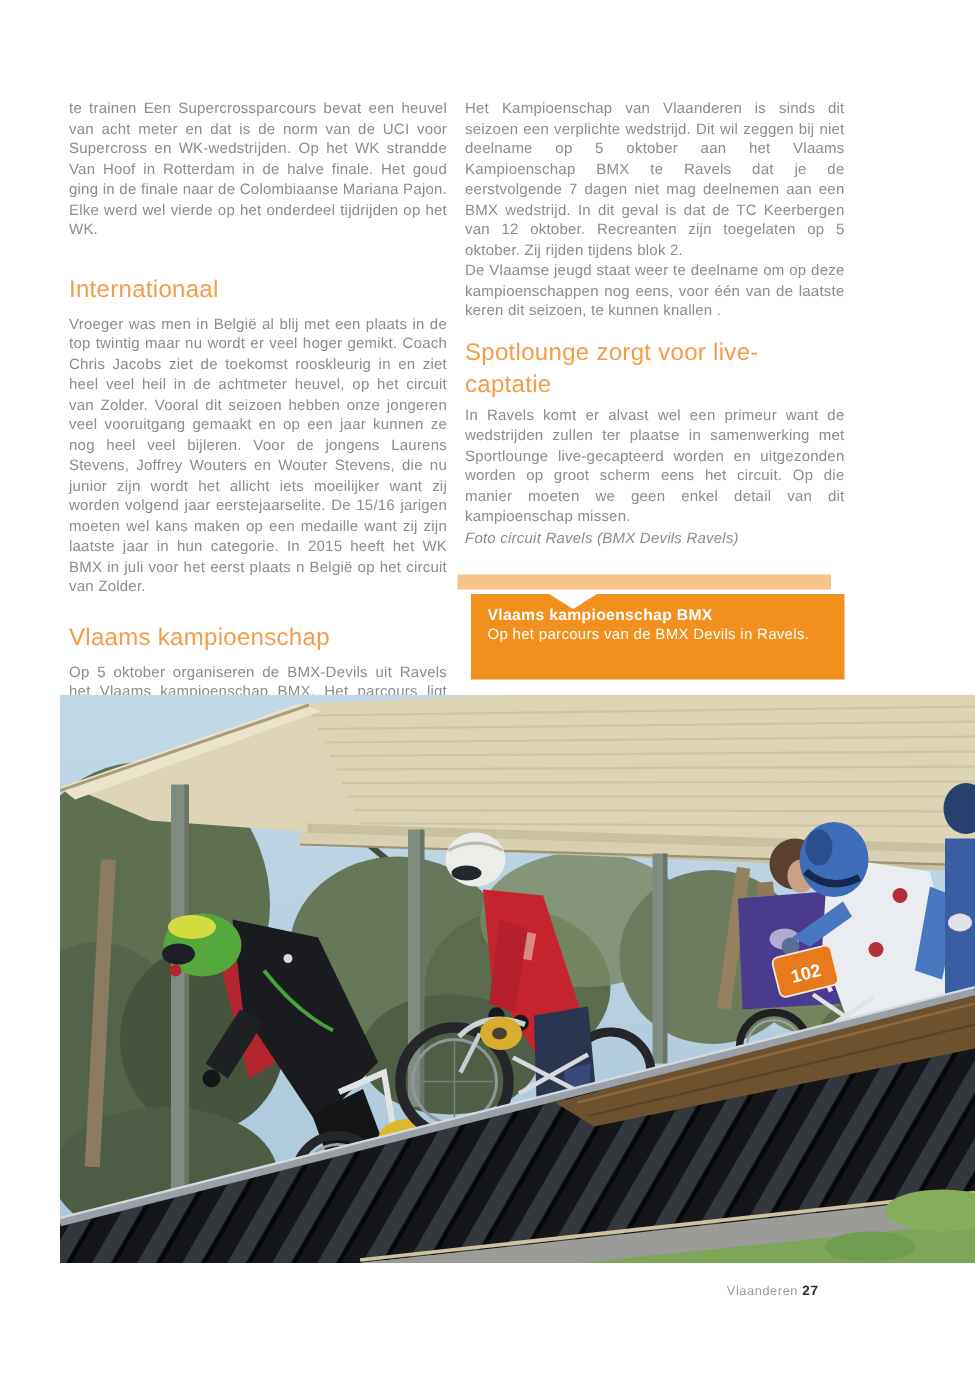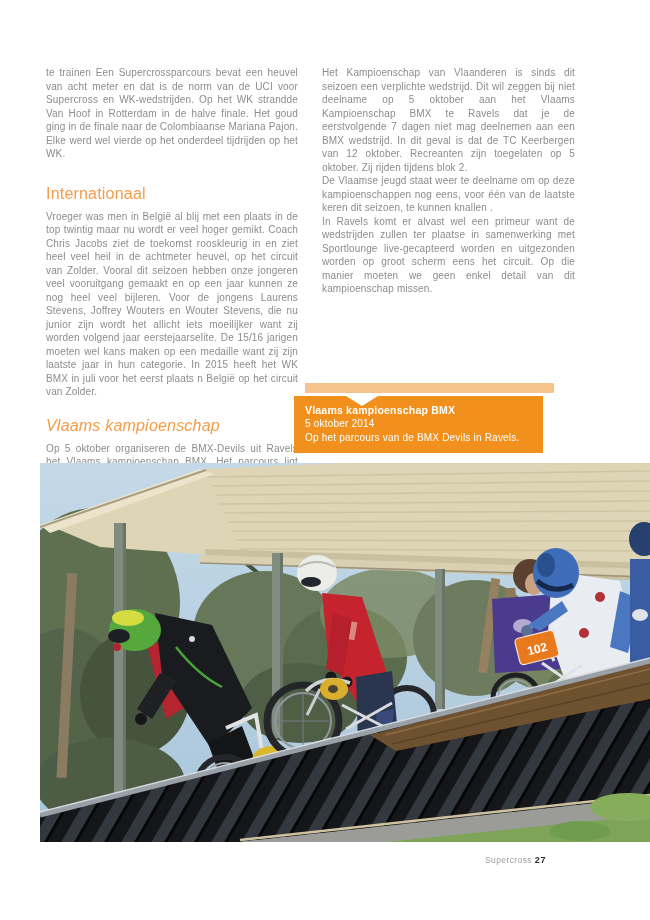--- a/index.html
+++ b/index.html
@@ -2,40 +2,40 @@
 <html><head>
 <meta charset="utf-8">
 <style>
   html,body{margin:0;padding:0;background:#ffffff;}
   #page{
     position:relative;width:650px;height:920px;background:#ffffff;overflow:hidden;
     font-family:"Liberation Sans", sans-serif;
   }
   .col{position:absolute;top:66px;}
   #left-col{left:46px;width:252px;}
-  #right-col{left:322px;width:253px;}
+  #right-col{left:310px;width:253px;}
   .col p{
     margin:0;font-size:10px;line-height:13.5px;letter-spacing:.15px;
     color:#8c8c8c;text-align:justify;
   }
   .col h2{
     margin:0;font-weight:400;font-size:16px;line-height:21px;
     color:#f59c48;letter-spacing:.2px;
   }
   #left-col h2.h-int{margin-top:22px;margin-bottom:6px;}
-  #left-col h2.h-vk{margin-top:16px;margin-bottom:6px;font-style:italic;}
+  #left-col h2.h-vk{margin-top:16px;margin-bottom:6px;}
   #right-col h2.h-spot{margin-top:10px;margin-bottom:4px;}
   .caption{font-style:italic;margin-top:1px !important;}
   
   #event-strip{
     position:absolute;left:305px;top:383px;width:249px;height:10px;
     background:#f8c48e;
   }
   #event-box{
-    position:absolute;left:294px;top:396px;width:249px;height:57px;
+    position:absolute;left:314px;top:396px;width:249px;height:57px;
     background:#f1901d;color:#ffffff;box-sizing:border-box;
     padding:7px 11px 0 11px;font-size:10px;line-height:14px;letter-spacing:.2px;
   }
   #event-box .ttl{font-weight:700;font-size:10.5px;}
   #event-notch{
     position:absolute;left:52px;top:0;width:0;height:0;
     border-left:16px solid transparent;border-right:16px solid transparent;
     border-top:10px solid #ffffff;
   }
   
@@ -56,28 +56,29 @@
     <p>te trainen Een Supercrossparcours bevat een heuvel van acht meter en dat is de norm van de UCI voor Supercross en WK-wedstrijden. Op het WK strandde Van Hoof in Rotterdam in de halve finale. Het goud ging in de finale naar de Colombiaanse Mariana Pajon. Elke werd wel vierde op het onderdeel tijdrijden op het WK.</p>
     <h2 class="h-int">Internationaal</h2>
     <p>Vroeger was men in België al blij met een plaats in de top twintig maar nu wordt er veel hoger gemikt. Coach Chris Jacobs ziet de toekomst rooskleurig in en ziet heel veel heil in de achtmeter heuvel, op het circuit van Zolder. Vooral dit seizoen hebben onze jongeren veel vooruitgang gemaakt en op een jaar kunnen ze nog heel veel bijleren. Voor de jongens Laurens Stevens, Joffrey Wouters en Wouter Stevens, die nu junior zijn wordt het allicht iets moeilijker want zij worden volgend jaar eerstejaarselite. De 15/16 jarigen moeten wel kans maken op een medaille want zij zijn laatste jaar in hun categorie. In 2015 heeft het WK BMX in juli voor het eerst plaats n België op het circuit van Zolder.</p>
     <h2 class="h-vk">Vlaams kampioenschap</h2>
     <p>Op 5 oktober organiseren de BMX-Devils uit Ravels het Vlaams kampioenschap BMX. Het parcours ligt aan de Onze Lieve Vrouwstraat 117 in Ravels.</p>
   </div>
 
   <div id="right-col" class="col">
     <p>Het Kampioenschap van Vlaanderen is sinds dit seizoen een verplichte wedstrijd. Dit wil zeggen bij niet deelname op 5 oktober aan het Vlaams Kampioenschap BMX te Ravels dat je de eerstvolgende 7 dagen niet mag deelnemen aan een BMX wedstrijd. In dit geval is dat de TC Keerbergen van 12 oktober. Recreanten zijn toegelaten op 5 oktober. Zij rijden tijdens blok 2.</p>
     <p>De Vlaamse jeugd staat weer te deelname om op deze kampioenschappen nog eens, voor één van de laatste keren dit seizoen, te kunnen knallen .</p>
+    <h2 class="h-spot">Spotlounge zorgt voor live-captatie</h2>
     <p>In Ravels komt er alvast wel een primeur want de wedstrijden zullen ter plaatse in samenwerking met Sportlounge live-gecapteerd worden en uitgezonden worden op groot scherm eens het circuit. Op die manier moeten we geen enkel detail van dit kampioenschap missen.</p>
+    <p class="caption">Foto circuit Ravels  (BMX Devils Ravels)</p>
   </div>
 
   <div id="event-strip"></div>
   <div id="event-box">
     <div id="event-notch"></div>
     <div class="ttl">Vlaams kampioenschap BMX</div>
-    <div>5 oktober 2014</div>
     <div>Op het parcours van de BMX Devils in Ravels.</div>
   </div>
 
   <div id="photo">
     <svg width="610" height="379" viewBox="0 0 610 379" xmlns="http://www.w3.org/2000/svg">
       <defs>
         <linearGradient id="skyg" x1="0" y1="0" x2="0" y2="1">
           <stop offset="0" stop-color="#c4d9e8"></stop>
           <stop offset="1" stop-color="#a9c6da"></stop>
         </linearGradient>
@@ -233,15 +234,15 @@
       <polygon points="200,379 610,334 610,354 345,379" fill="#9b9b97"></polygon>
       <line x1="200" y1="377" x2="610" y2="332" stroke="#cfc2a0" stroke-width="2.5"></line>
       <g>
         <polygon points="345,379 610,352 610,379" fill="#7da457"></polygon>
         <ellipse cx="588" cy="344" rx="38" ry="14" fill="#86ad5b"></ellipse>
         <ellipse cx="540" cy="368" rx="30" ry="10" fill="#6f9c4e"></ellipse>
       </g>
     </svg>
   </div>
 
-  <div id="footer"><span>Supercross </span><b>27</b></div>
+  <div id="footer"><span>Vlaanderen </span><b>27</b></div>
 
 </div>
 
 </body></html>

